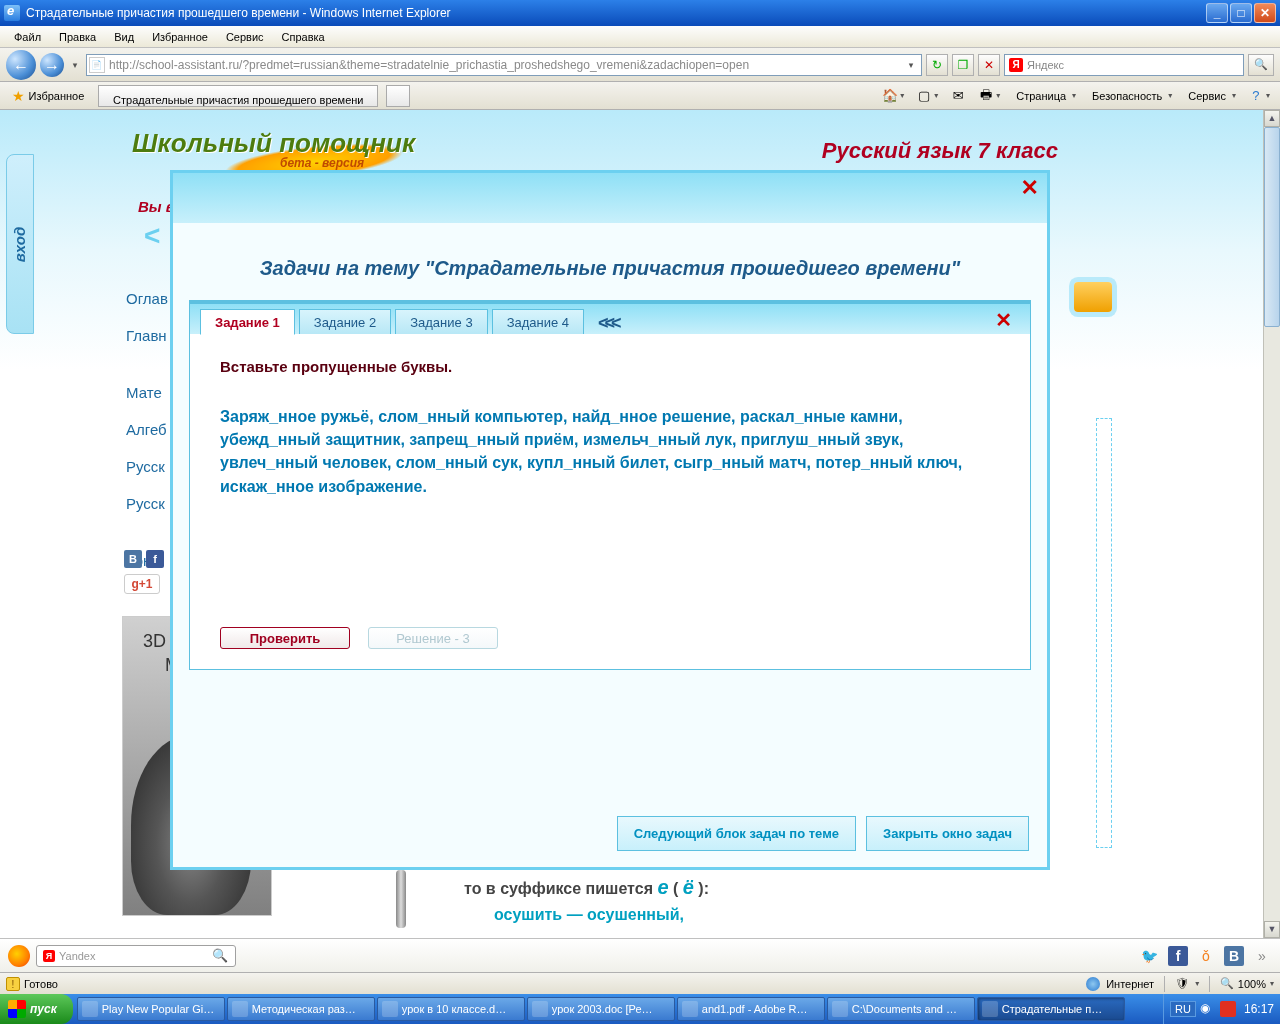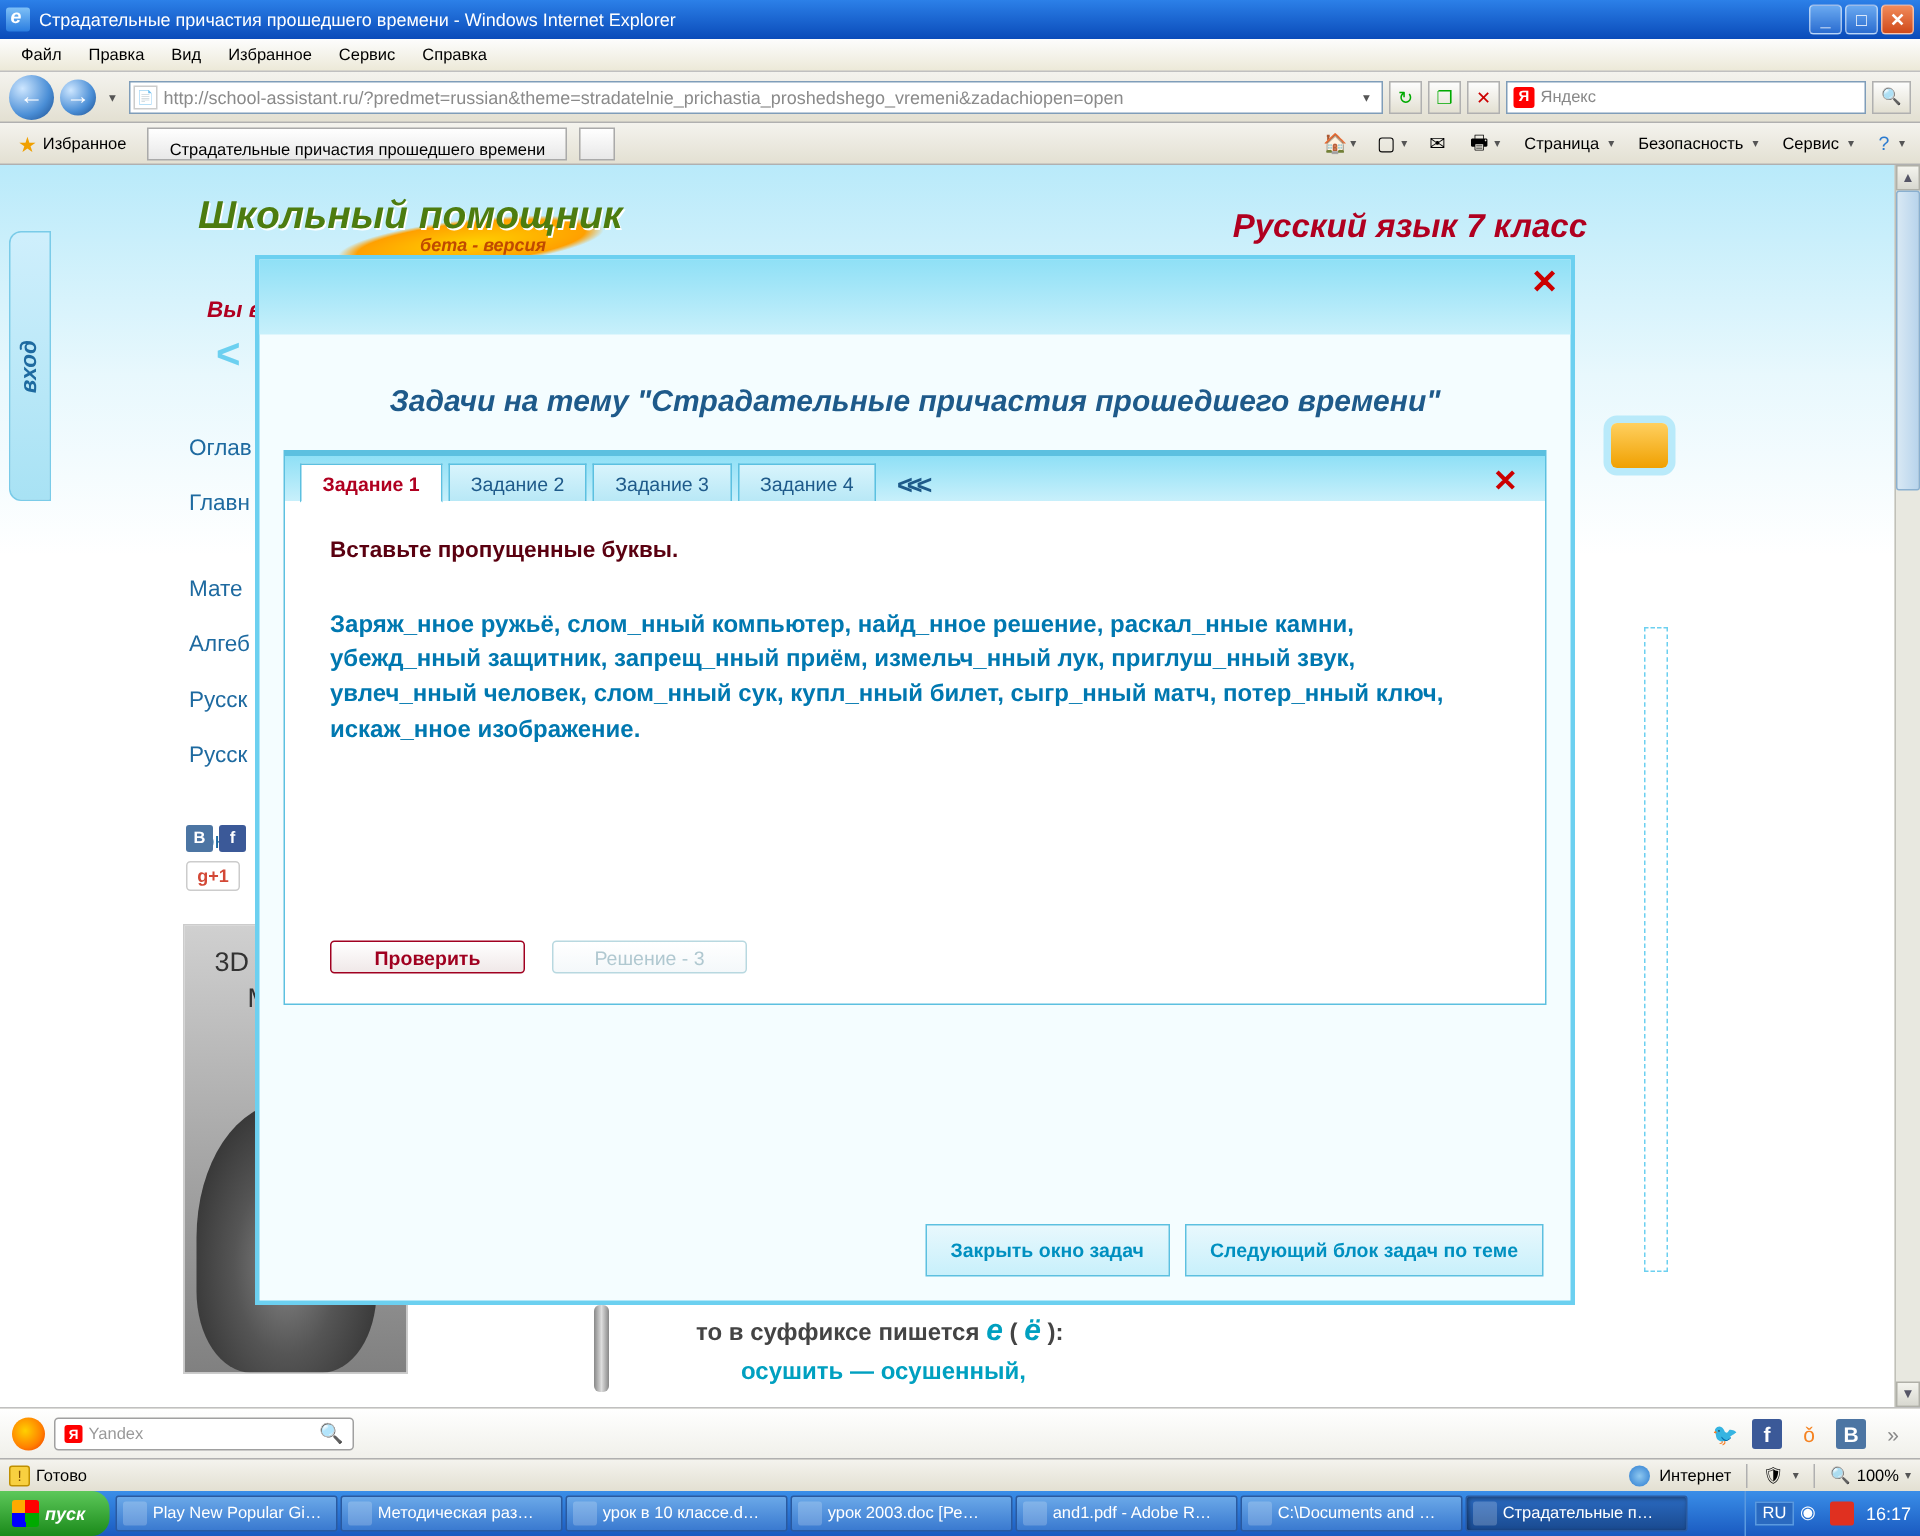--- a/index.html
+++ b/index.html
@@ -281,22 +281,22 @@
         <div class="taskbody">
           <div class="instr">Вставьте пропущенные буквы.</div>
           <div class="exercise">Заряж_нное ружьё, слом_нный компьютер, найд_нное решение, раскал_нные камни, убежд_нный защитник, запрещ_нный приём, измельч_нный лук, приглуш_нный звук, увлеч_нный человек, слом_нный сук, купл_нный билет, сыгр_нный матч, потер_нный ключ, искаж_нное изображение.</div>
         </div>
         <div class="actbtns">
           <button class="btn1">Проверить</button>
           <button class="btn2">Решение - 3</button>
         </div>
       </div>
       <div class="modalfoot">
+        <div class="footbtn">Следующий блок задач по теме</div>
         <div class="footbtn">Закрыть окно задач</div>
-        <div class="footbtn">Следующий блок задач по теме</div>
       </div>
     </div>
   </div>
 
   <div class="scrollbar">
     <div class="up">▲</div>
     <div class="thumb"></div>
     <div class="dn">▼</div>
   </div>
 </div>

